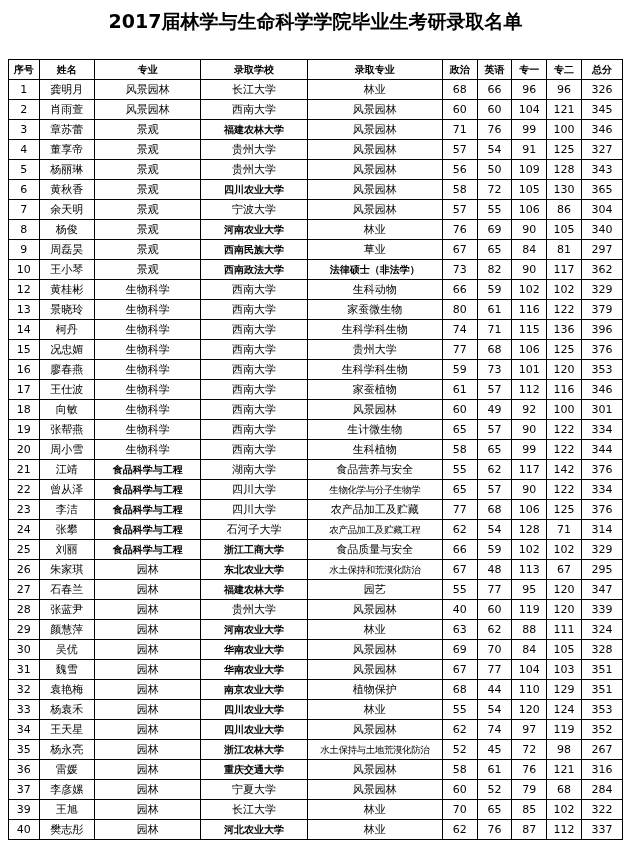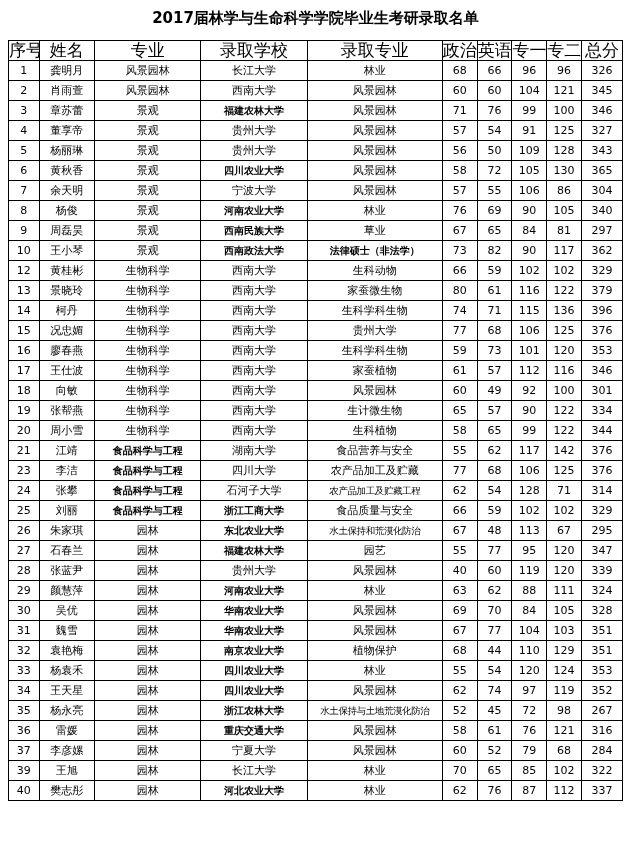--- a/index.html
+++ b/index.html
@@ -12,45 +12,45 @@
     font-family: "DejaVu Sans", "Liberation Sans", sans-serif;
     color: #000000;
   }
   .page {
     width: 631px;
     box-sizing: border-box;
     padding: 6px 8px 10px 8px;
   }
   .doc-title {
     text-align: center;
-    font-size: 15px;
+    font-size: 19px;
     font-weight: bold;
     letter-spacing: 0px;
-    margin: 3px 0 12px 0;
+    margin: 3px 0 24px 0;
     font-family: "DejaVu Sans", "Liberation Sans", sans-serif;
   }
   table.roster {
     border-collapse: collapse;
     width: 615px;
     table-layout: fixed;
     font-size: 11px;
   }
   table.roster th, table.roster td {
     border: 1px solid #000000;
     text-align: center;
     vertical-align: middle;
     padding: 0;
     height: 19px;
     line-height: 19px;
     overflow: hidden;
     white-space: nowrap;
   }
   table.roster th {
-    font-weight: normal;
-    font-size: 17px;
+    font-weight: bold;
+    font-size: 10px;
   }
   td.shrink, th.shrink {
     font-size: 10px;
     font-weight: bold;
   }
   col.c-no    { width: 30px; }
   col.c-name  { width: 54px; }
   col.c-major { width: 104px; }
   col.c-school{ width: 104px; }
   col.c-prog  { width: 132px; }
@@ -329,20 +329,32 @@
           <td class="shrink">食品科学与工程</td>
           <td>湖南大学</td>
           <td>食品营养与安全</td>
           <td>55</td>
           <td>62</td>
           <td>117</td>
           <td>142</td>
           <td>376</td>
         </tr>
         <tr>
+          <td>22</td>
+          <td>曾从泽</td>
+          <td class="shrink">食品科学与工程</td>
+          <td>四川大学</td>
+          <td class="cell-tight">生物化学与分子生物学</td>
+          <td>65</td>
+          <td>57</td>
+          <td>90</td>
+          <td>122</td>
+          <td>334</td>
+        </tr>
+        <tr>
           <td>23</td>
           <td>李洁</td>
           <td class="shrink">食品科学与工程</td>
           <td>四川大学</td>
           <td>农产品加工及贮藏</td>
           <td>77</td>
           <td>68</td>
           <td>106</td>
           <td>125</td>
           <td>376</td>

